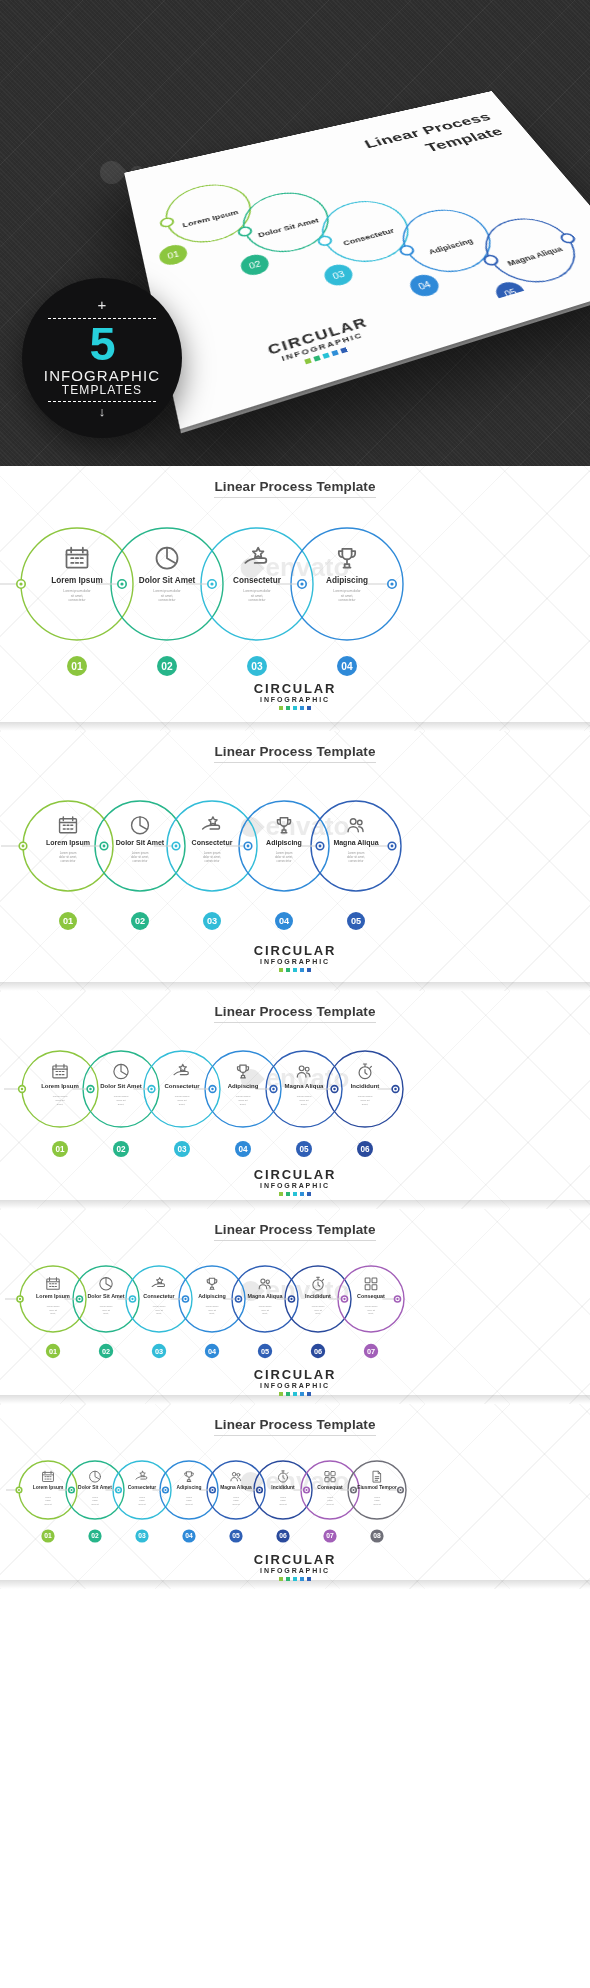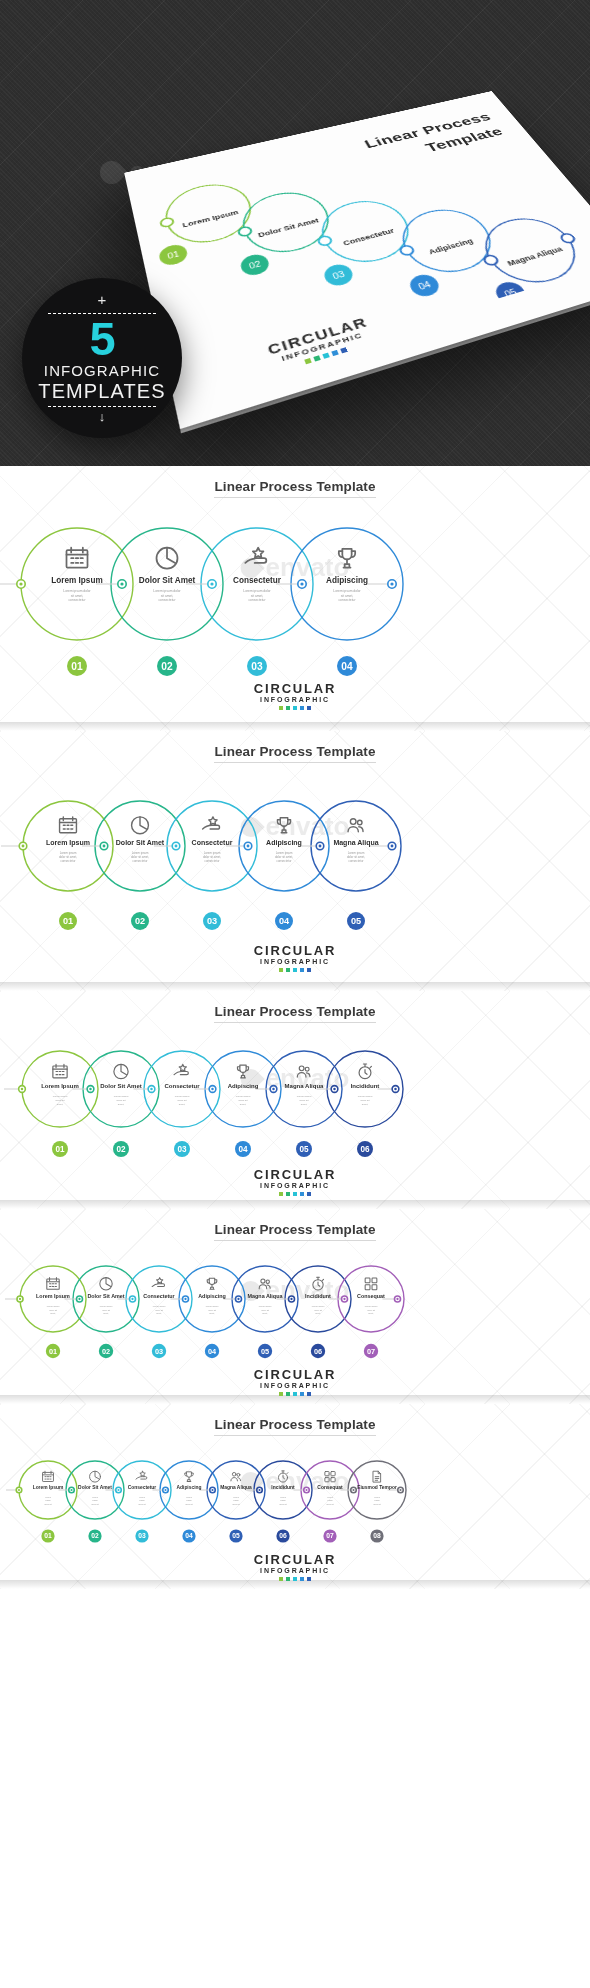--- a/index.html
+++ b/index.html
@@ -80,21 +80,21 @@
     box-shadow: 0 10px 30px rgba(0,0,0,.5);
   }
   .badge .plus { font-size: 15px; line-height: 1; color: #e8e8e8; margin-bottom: 3px; font-weight: 300; }
   .badge .rule {
     width: 108px; height: 0; border-top: 1px dashed #ffffff; margin: 3px 0 1px;
   }
   .badge .five {
     font-size: 47px; font-weight: bold; color: #27d1dd; line-height: 1; letter-spacing: -1px;
   }
   .badge .lbl1 { font-size: 15px; letter-spacing: 1.1px; color: #f2f2f2; line-height: 1.15; font-weight: 300;}
-  .badge .lbl2 { font-size: 20px; letter-spacing: 1.1px; color: #f2f2f2; line-height: 1.15; font-weight: 300;}
+  .badge .lbl2 { font-size: 12px; letter-spacing: 1.1px; color: #f2f2f2; line-height: 1.15; font-weight: 300;}
   .badge .arrow { font-size: 13px; color: #e8e8e8; margin-top: 1px; }
 
   
   .panel {
     position: relative;
     width: 590px;
     background: #ffffff;
     overflow: hidden;
   }
   .panel::after {

